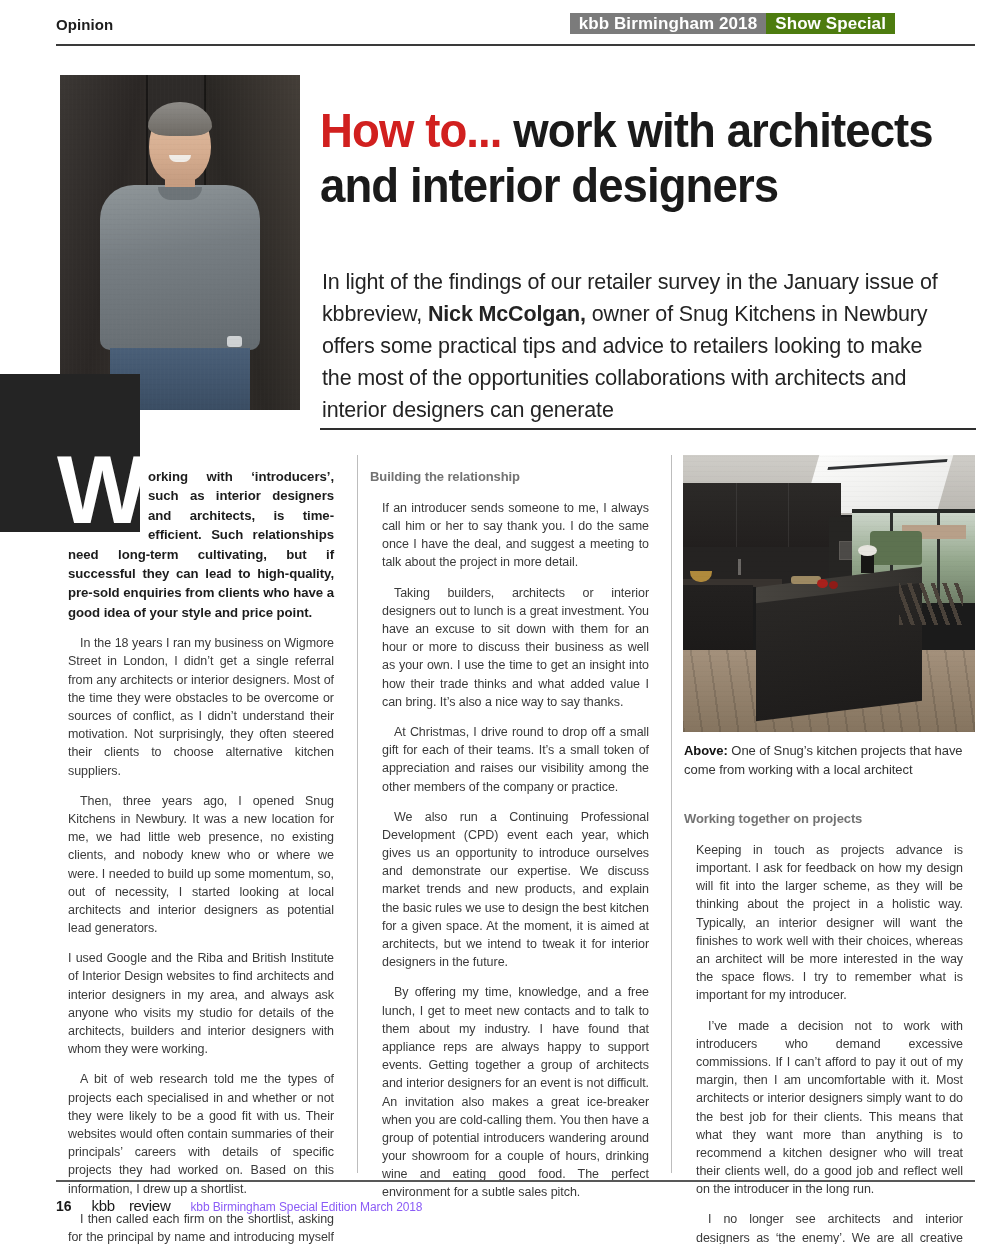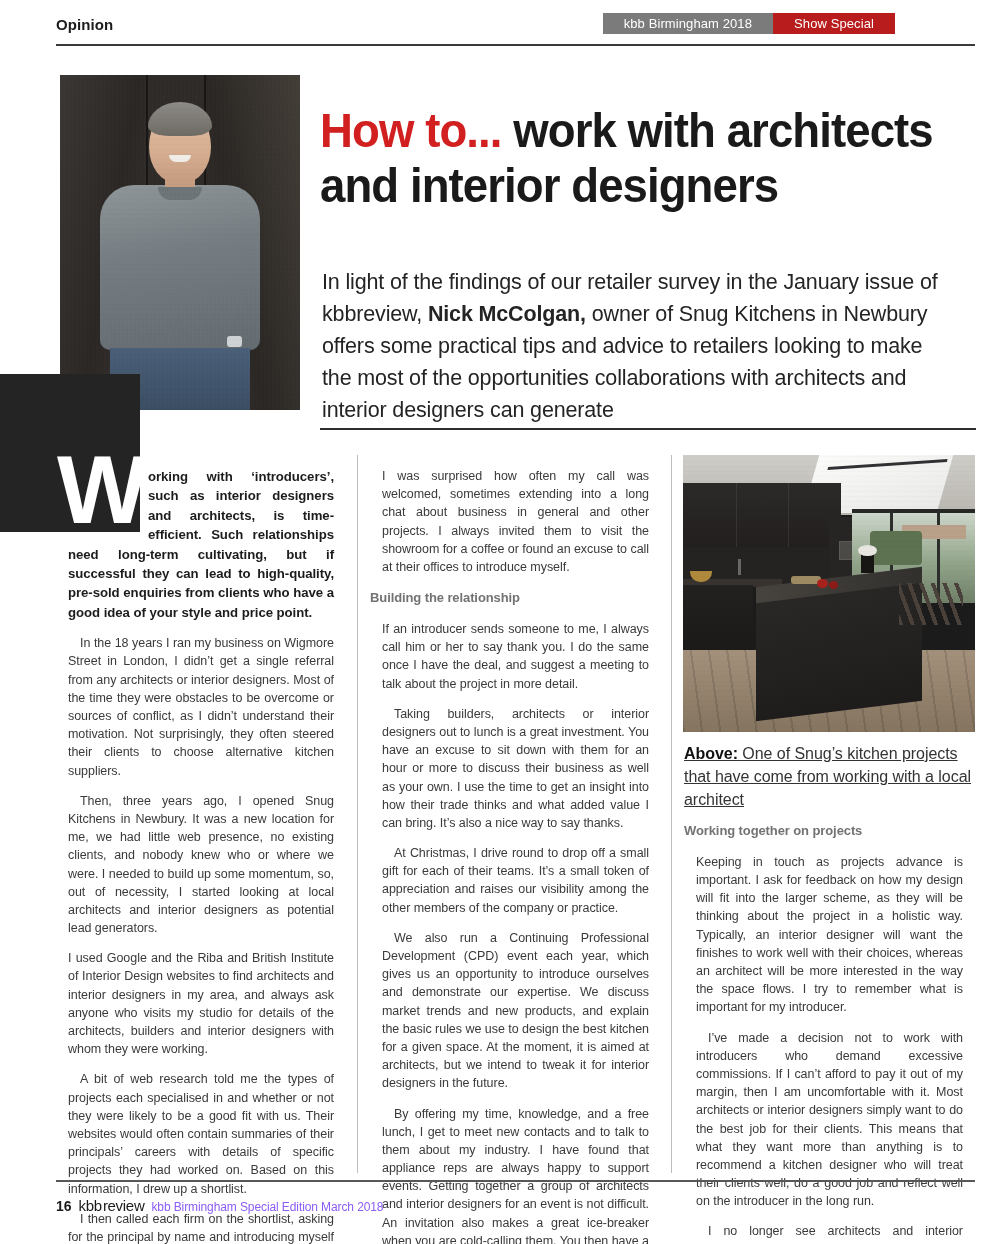--- a/index.html
+++ b/index.html
@@ -36,28 +36,28 @@
     right: 25px; top: 13px;
     display: flex;
     align-items: stretch;
     height: 21px;
   }
   .badge {
     display: flex;
     align-items: center;
     justify-content: center;
     color: #ffffff;
-    font-size: 13px;
-    font-weight: 400;
+    font-size: 17px;
+    font-weight: 700;
     letter-spacing: 0.1px;
-    padding: 0 21px;
+    padding: 0 9px;
     line-height: 1;
   }
   .badge-grey { background: #7b7b7b; }
-  .badge-black { background: #b91c1c; }
+  .badge-black { background: #4d7c0f; }
 
   #header-rule {
     position: absolute;
     left: 56px; top: 44px;
     width: 919px; height: 2px;
     background: #3a3a3a;
   }
 
   
   #portrait {
@@ -409,41 +409,40 @@
     position: absolute; inset: 0;
     opacity: 0.15;
     background-image:
       repeating-linear-gradient(0deg, rgba(0,0,0,0.12) 0 1px, transparent 1px 5px);
   }
 
   #caption {
     position: absolute;
     left: 684px; top: 742px;
     width: 291px;
-    font-size: 16px;
+    font-size: 13px;
     line-height: 1.45;
     color: #333333;
     letter-spacing: -0.05px;
-    text-decoration: underline;
   }
   #caption b { color: #111111; font-weight: 700; }
 
   
   #footer-rule {
     position: absolute;
     left: 56px; top: 1180px;
     width: 919px; height: 2px;
     background: #585858;
   }
   #footer {
     position: absolute;
     left: 56px; top: 1197px;
     display: flex;
     align-items: baseline;
-    gap: 7px;
+    gap: 20px;
     font-size: 13.5px;
   }
   #page-number { font-weight: 700; color: #1a1a1a; font-size: 14px; }
   #brand-kbb { font-weight: 400; color: #1a1a1a; font-size: 15px; letter-spacing: -0.3px; }
   #brand-review { font-weight: 400; color: #1a1a1a; font-size: 15px; letter-spacing: -0.3px; margin-left: -6px; }
   #issue-line { color: #8b5cf6; font-size: 12px; letter-spacing: -0.1px; }
 </style>
 </head>
 <body>
 
@@ -487,21 +486,20 @@
 <div class="col" id="col1">
   <p class="lead"><span id="lead-shaper"></span><span>orking with ‘introducers’, such as interior designers and architects, is time-efficient. Such relationships need long-term cultivating, but if successful they can lead to high-quality, pre-sold enquiries from clients who have a good idea of your style and price point.</span></p>
   <p>In the 18 years I ran my business on Wigmore Street in London, I didn’t get a single referral from any architects or interior designers. Most of the time they were obstacles to be overcome or sources of conflict, as I didn’t understand their motivation. Not surprisingly, they often steered their clients to choose alternative kitchen suppliers.</p>
   <p>Then, three years ago, I opened Snug Kitchens in Newbury. It was a new location for me, we had little web presence, no existing clients, and nobody knew who or where we were. I needed to build up some momentum, so, out of necessity, I started looking at local architects and interior designers as potential lead generators.</p>
   <p class="noindent">I used Google and the Riba and British Institute of Interior Design websites to find architects and interior designers in my area, and always ask anyone who visits my studio for details of the architects, builders and interior designers with whom they were working.</p>
   <p>A bit of web research told me the types of projects each specialised in and whether or not they were likely to be a good fit with us. Their websites would often contain summaries of their principals’ careers with details of specific projects they had worked on. Based on this information, I drew up a shortlist.</p>
   <p>I then called each firm on the shortlist, asking for the principal by name and introducing myself and telling them how much I liked their work, mentioning specific projects if possible. When a showroom visitor mentioned a project partner, I would make a point of calling them to find out more about the project.</p>
 </div>
 
 <div class="col" id="col2">
-  <p class="noindent">I was surprised how often my call was welcomed, sometimes extending into a long chat about business in general and other projects. I always invited them to visit the showroom for a coffee or found an excuse to call at their offices to introduce myself.</p>
   <h3>Building the relationship</h3>
   <p class="noindent">If an introducer sends someone to me, I always call him or her to say thank you. I do the same once I have the deal, and suggest a meeting to talk about the project in more detail.</p>
   <p>Taking builders, architects or interior designers out to lunch is a great investment. You have an excuse to sit down with them for an hour or more to discuss their business as well as your own. I use the time to get an insight into how their trade thinks and what added value I can bring. It’s also a nice way to say thanks.</p>
   <p>At Christmas, I drive round to drop off a small gift for each of their teams. It’s a small token of appreciation and raises our visibility among the other members of the company or practice.</p>
   <p>We also run a Continuing Professional Development (CPD) event each year, which gives us an opportunity to introduce ourselves and demonstrate our expertise. We discuss market trends and new products, and explain the basic rules we use to design the best kitchen for a given space. At the moment, it is aimed at architects, but we intend to tweak it for interior designers in the future.</p>
   <p>By offering my time, knowledge, and a free lunch, I get to meet new contacts and to talk to them about my industry. I have found that appliance reps are always happy to support events. Getting together a group of architects and interior designers for an event is not difficult. An invitation also makes a great ice-breaker when you are cold-calling them. You then have a group of potential introducers wandering around your showroom for a couple of hours, drinking wine and eating good food. The perfect environment for a subtle sales pitch.</p>
 </div>
 
 <div id="kitchen">
   <div class="k-ceiling"></div>
@@ -531,21 +529,21 @@
   <div class="k-red1"></div>
   <div class="k-red2"></div>
   <div class="k-vase"></div>
   <div class="k-flowers"></div>
   <div class="k-grain"></div>
 </div>
 
 <div id="caption"><b>Above:</b><span> One of Snug’s kitchen projects that have come from working with a local architect</span></div>
 
 <div class="col" id="col3" style="top:806px;">
-  <h3 style="margin-top:16px">Working together on projects</h3>
+  <h3 style="margin-top:4px">Working together on projects</h3>
   <p class="noindent">Keeping in touch as projects advance is important. I ask for feedback on how my design will fit into the larger scheme, as they will be thinking about the project in a holistic way. Typically, an interior designer will want the finishes to work well with their choices, whereas an architect will be more interested in the way the space flows. I try to remember what is important for my introducer.</p>
   <p>I’ve made a decision not to work with introducers who demand excessive commissions. If I can’t afford to pay it out of my margin, then I am uncomfortable with it. Most architects or interior designers simply want to do the best job for their clients. This means that what they want more than anything is to recommend a kitchen designer who will treat their clients well, do a good job and reflect well on the introducer in the long run.</p>
   <p><span>I no longer see architects and interior designers as ‘the enemy’. We are all creative people and all we need is to ensure that we are on the same page.</span><span class="endmark"></span></p>
 </div>
 
 <div id="footer-rule"></div>
 <div id="footer">
   <span id="page-number">16</span>
   <span id="brand-kbb">kbb</span>
   <span id="brand-review">review</span>

